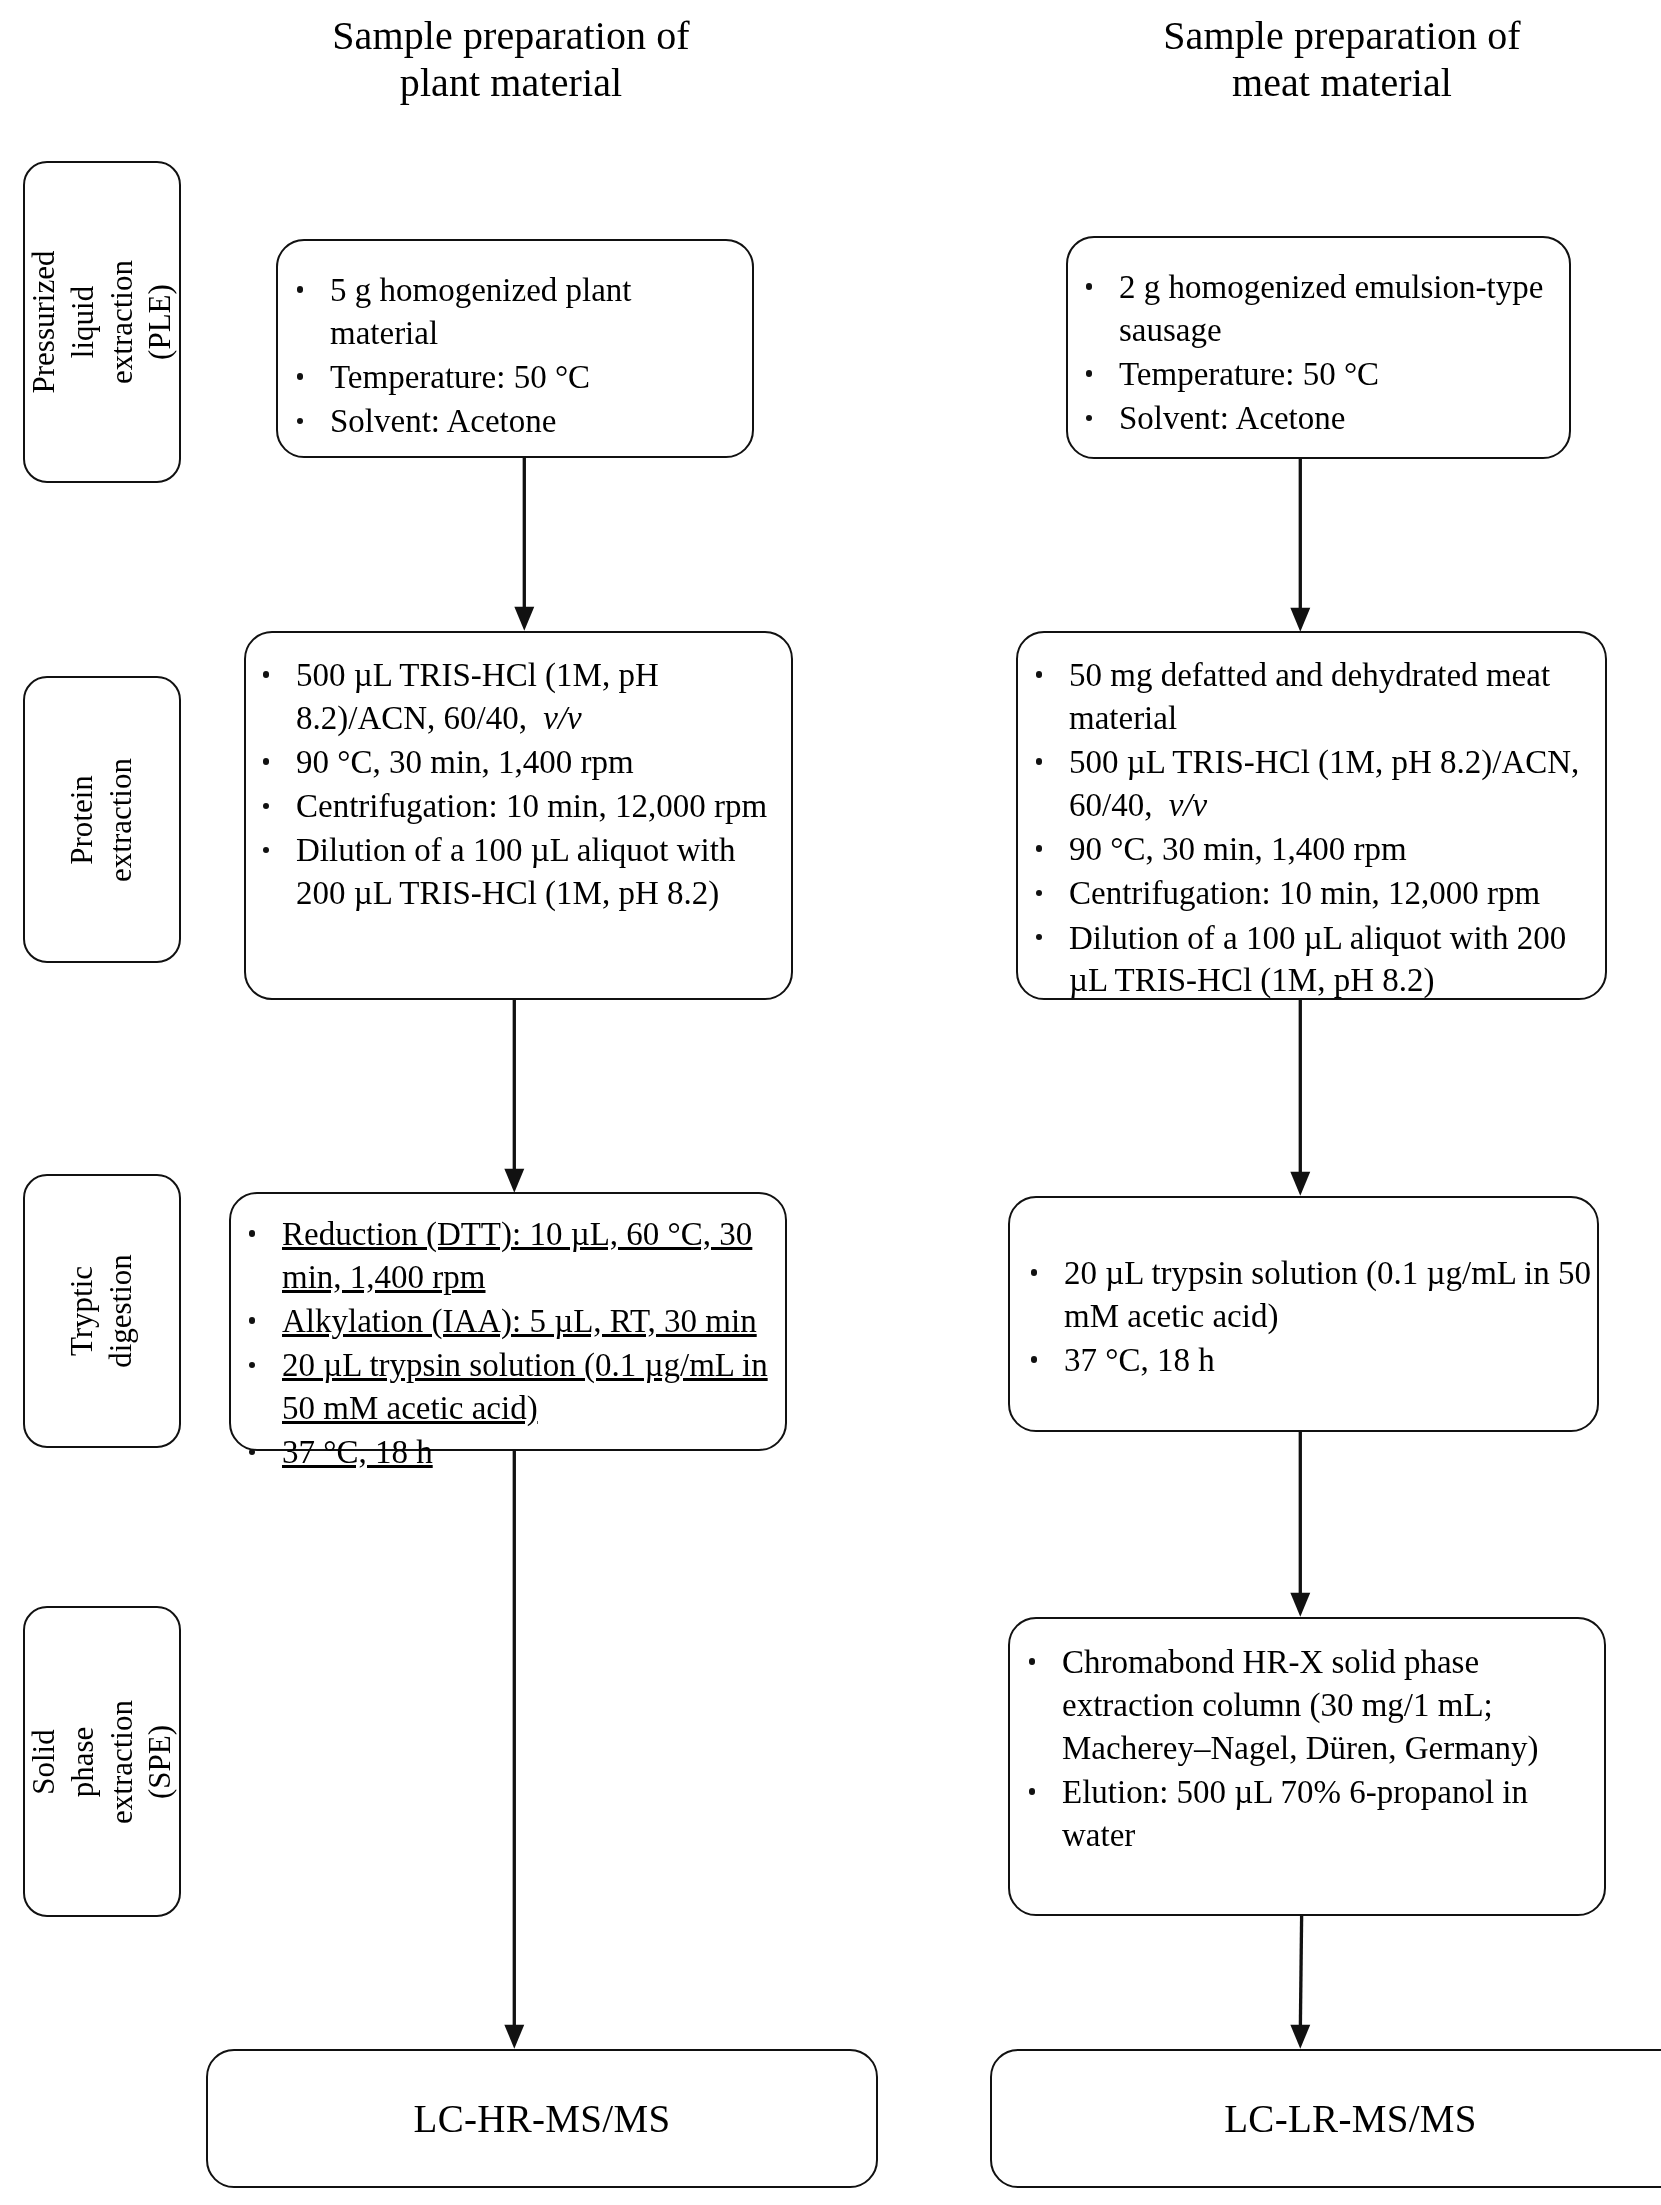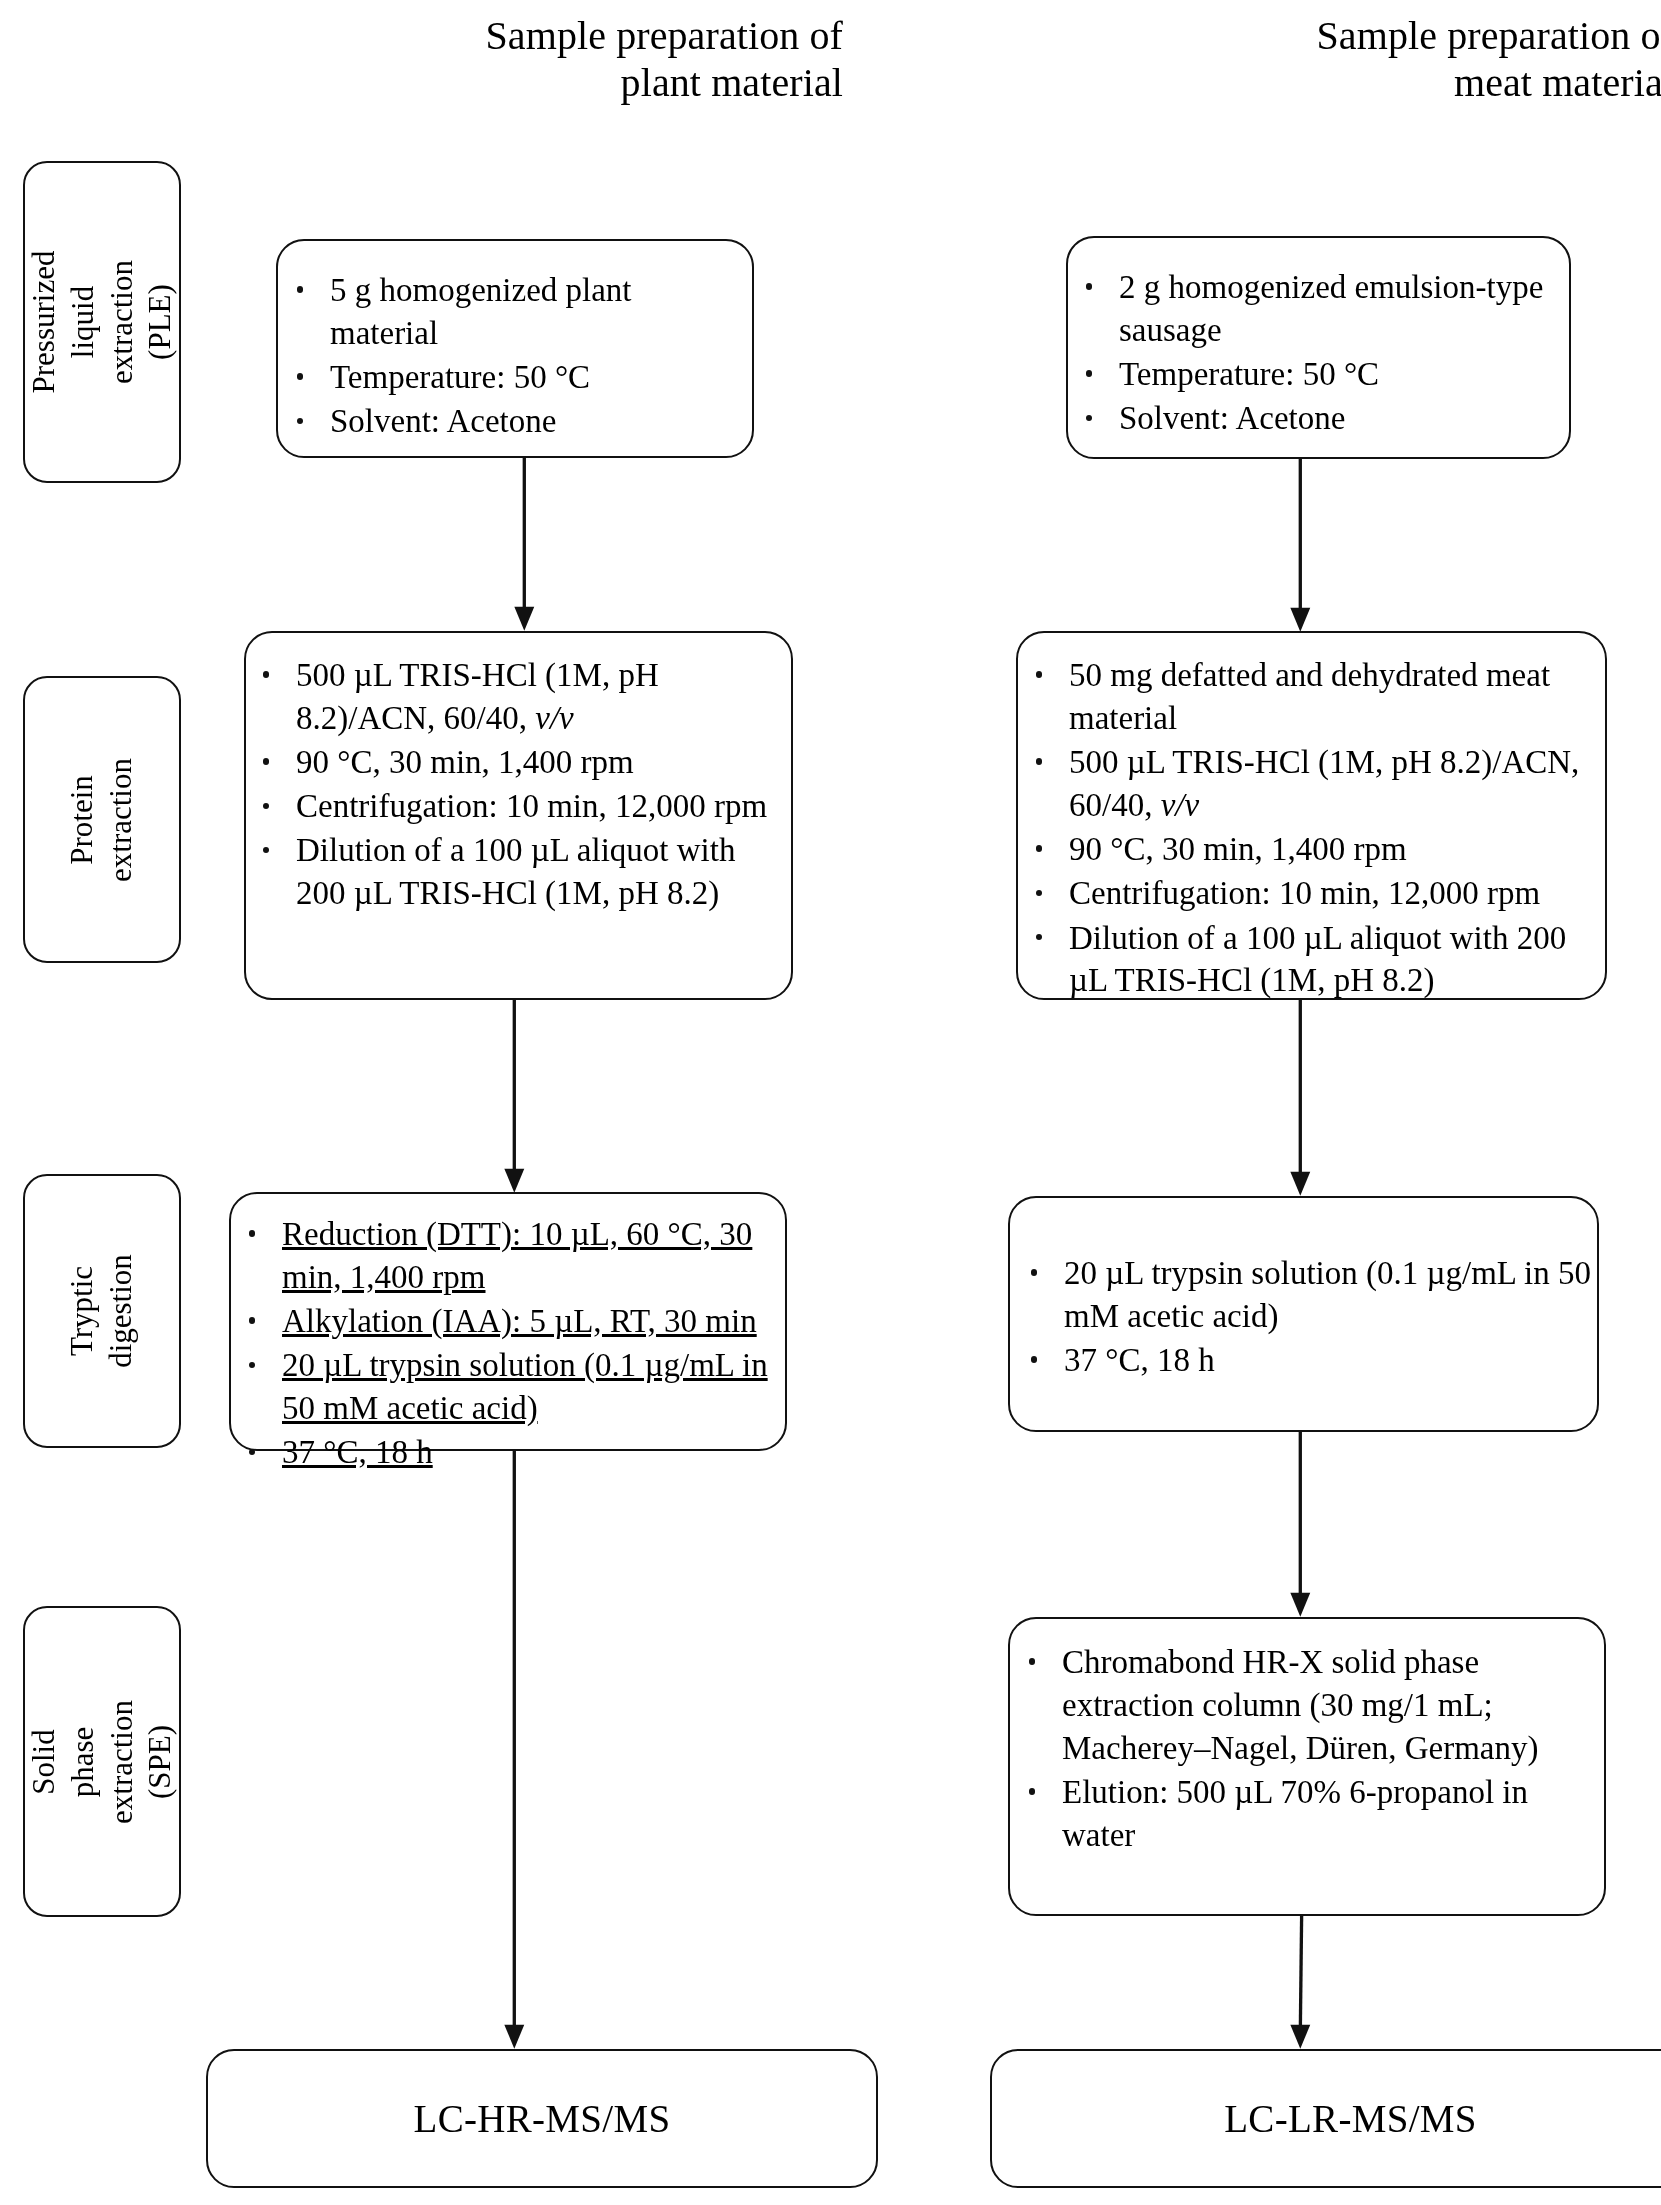--- a/index.html
+++ b/index.html
@@ -13,21 +13,21 @@
     position:relative;
     width:1661px;
     height:2205px;
     background:#ffffff;
     overflow:hidden;
   }
 
   
   .col-title{
     position:absolute;
-    text-align:right;
+    text-align:center;
     font-size:40px;
     line-height:1.18;
     letter-spacing:0.1px;
     white-space:pre-line;
   }
 
   
   .node{
     position:absolute;
     box-sizing:border-box;
@@ -69,21 +69,21 @@
   .bullets li:before{
     content:"";
     position:absolute;
     left:10.6px;
     top:17.3px;
     width:6.6px;
     height:6.6px;
     background:#111111;
     border-radius:50%;
   }
-  .bullets li i{font-style:italic;}
+  .bullets li i{font-style:italic;margin-left:8px;}
 
   
   .result{
     display:flex;
     align-items:center;
     justify-content:center;
     font-size:39px;
     letter-spacing:0.3px;
   }
 

